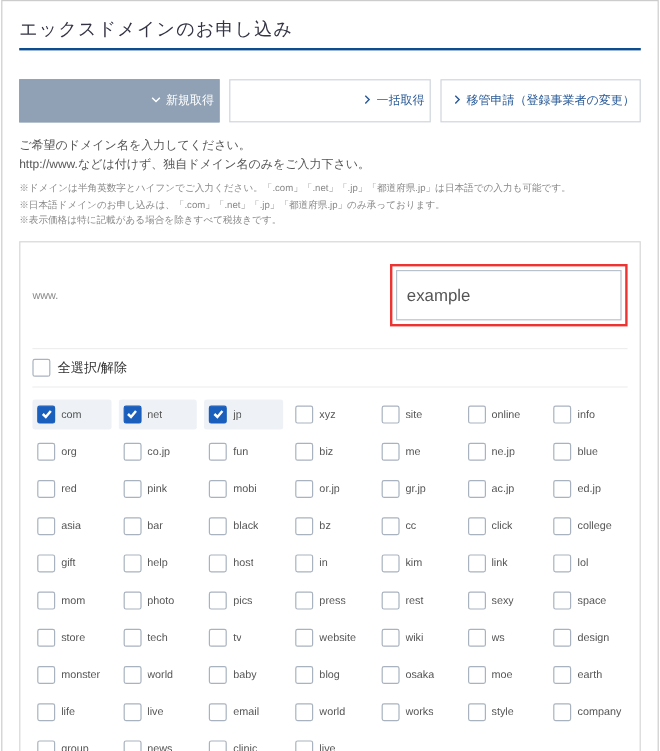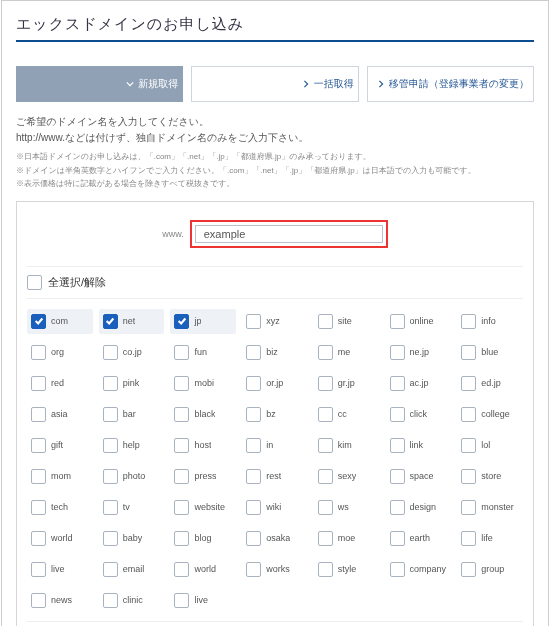--- a/index.html
+++ b/index.html
@@ -5,24 +5,24 @@
   html,body{margin:0;padding:0;font-family:"Hiragino Kaku Gothic Pro","Meiryo",sans-serif;background:#fff;color:#333;font-size:11px;width:550px}
   .outer{border:1px solid #ccc;width:546px;margin:0 auto;padding:0}
   .page{padding:14px 14px 18px 14px}
   h1{font-size:15px;font-weight:normal;color:#334;margin:0 0 24px 0;border-bottom:2px solid #0b4d8f;padding-bottom:6px;letter-spacing:1px}
   .tabs{display:flex;gap:8px;margin:12px 0 12px 0}
   .tab{flex:1;text-align:center;padding:10px 4px;font-size:10px;border:1px solid #cfd5dd;color:#2a5b97;background:#fff;display:flex;align-items:center;justify-content:flex-end;gap:4px;cursor:pointer}
   .tab.active{background:#90a1b5;color:#fff;border-color:#90a1b5}
   .lead{font-size:10px;color:#555;line-height:1.6;margin:8px 0 4px 0}
   .notes{font-size:8px;color:#888;line-height:1.7;margin:4px 0 10px 0}
   .panel{border:1px solid #d6d6d6;padding:12px 10px 14px 10px}
-  .input-row{display:flex;align-items:center;justify-content:center;margin:6px 0 18px 0}
+  .input-row{display:flex;align-items:center;justify-content:space-between;margin:6px 0 18px 0}
   .www{font-size:9px;color:#888;margin-right:6px}
   .domain-input-wrap{position:relative;border:2px solid #e33;padding:3px}
-  .domain-input{width:170px;padding:2px 8px;border:1px solid #b9c2cc;font-size:11px;color:#555;outline:none}
+  .domain-input{width:170px;padding:12px 8px;border:1px solid #b9c2cc;font-size:14px;color:#555;outline:none}
   .sel-all{display:flex;align-items:center;gap:6px;padding:8px 0;border-top:1px solid #eee;border-bottom:1px solid #eee;margin-bottom:10px}
   .chk{width:13px;height:13px;border:1px solid #a9b3bf;border-radius:2px;display:inline-flex;align-items:center;justify-content:center;flex:none;cursor:pointer;background:#fff}
   .chk.on{background:#1b5fbd;border-color:#1b5fbd;color:#fff}
   .chk.on svg{width:10px;height:10px;display:block}
   .grid{display:grid;grid-template-columns:repeat(7,1fr);gap:6px 6px}
   .cell{display:flex;align-items:center;gap:5px;padding:5px 4px;font-size:9px;color:#555;border-radius:2px;cursor:pointer}
   .cell.picked{background:#eef2f7}
   .cell .lbl{white-space:nowrap;overflow:hidden;text-overflow:ellipsis}
   .pref{display:flex;align-items:center;gap:6px;padding:10px 4px 2px 4px;font-size:9px;color:#555;border-top:1px solid #eee;margin-top:8px}
   .chev{display:inline-block}
@@ -55,22 +55,22 @@
             </svg></span>
       <span>移管申請（登録事業者の変更）</span>
     </div>
   </div>
 
   <div class="lead">
     <div>ご希望のドメイン名を入力してください。</div>
     <div>http://www.などは付けず、独自ドメイン名のみをご入力下さい。</div>
   </div>
   <div class="notes">
+    <div>※ドメインは半角英数字とハイフンでご入力ください。「.com」「.net」「.jp」「都道府県.jp」は日本語での入力も可能です。</div>
     <div>※日本語ドメインのお申し込みは、「.com」「.net」「.jp」「都道府県.jp」のみ承っております。</div>
-    <div>※ドメインは半角英数字とハイフンでご入力ください。「.com」「.net」「.jp」「都道府県.jp」は日本語での入力も可能です。</div>
     <div>※表示価格は特に記載がある場合を除きすべて税抜きです。</div>
   </div>
 
   <div class="panel">
     <div class="input-row">
       <span class="www">www.</span>
       <span class="domain-input-wrap">
         <input class="domain-input" value="example" style="">
       </span>
     </div>
@@ -236,20 +236,24 @@
           <div class="cell">
             <span class="chk"></span>
             <span class="lbl">mom</span>
           </div>
           <div class="cell">
             <span class="chk"></span>
             <span class="lbl">photo</span>
           </div>
           <div class="cell">
             <span class="chk"></span>
+            <span class="lbl">pics</span>
+          </div>
+          <div class="cell">
+            <span class="chk"></span>
             <span class="lbl">press</span>
           </div>
           <div class="cell">
             <span class="chk"></span>
             <span class="lbl">rest</span>
           </div>
           <div class="cell">
             <span class="chk"></span>
             <span class="lbl">sexy</span>
           </div>

